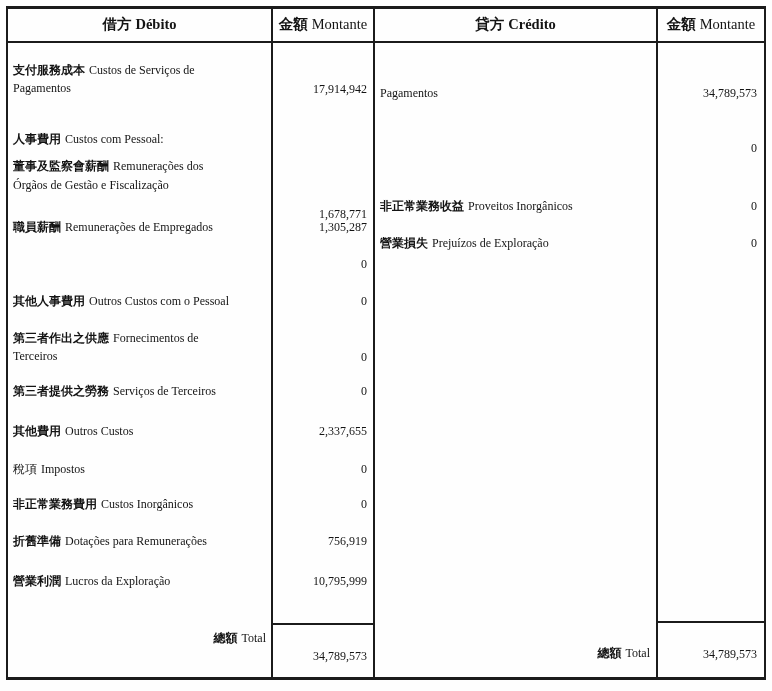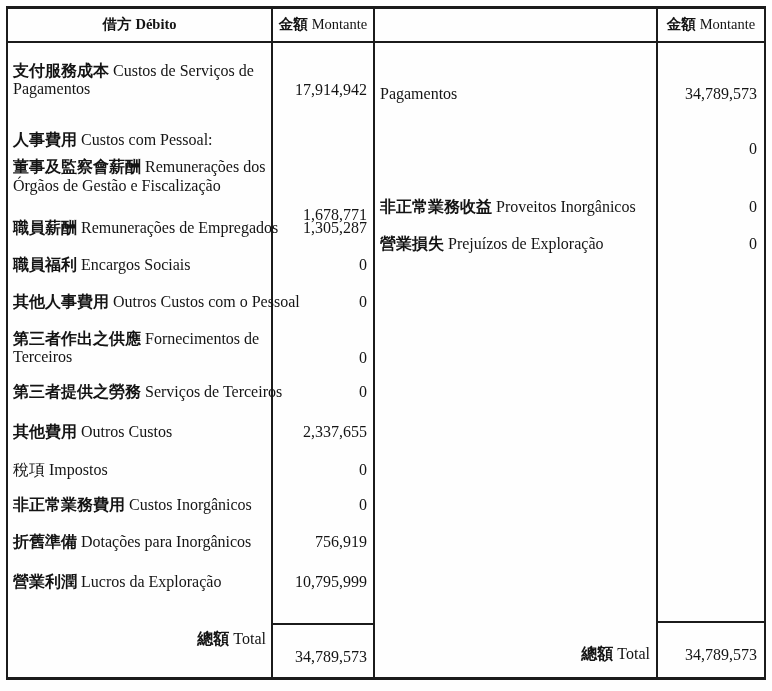--- a/index.html
+++ b/index.html
@@ -15,21 +15,21 @@
     font-family: "Liberation Serif", "DejaVu Serif", serif;
     color: #141414;
     overflow: hidden;
   }
   .line {
     position: absolute;
     background: #1b1b1b;
   }
   .txt {
     position: absolute;
-    font-size: 16px;
+    font-size: 12px;
     line-height: 17px;
     white-space: nowrap;
   }
   .hdr {
     font-size: 14.5px;
     text-align: center;
   }
   .zh { font-weight: bold; font-family: Liberation Serif, serif; }
   .pt { font-weight: normal; }
   .pt-gap { margin-left: 4px; }
@@ -55,20 +55,23 @@
   <div class="line" style="left:656px; top:6px; width:2px; height:674px;"></div>
   <div class="line" style="left:273px; top:623px; width:100px; height:2px;"></div>
   <div class="line" style="left:658px; top:621px; width:106px; height:2px;"></div>
 
   <div class="txt hdr" style="left:8px; top:16px; width:263px;">
     <span class="zh">借方</span><span class="zh pt-gap">Débito</span>
   </div>
   <div class="txt hdr" style="left:273px; top:16px; width:100px;">
     <span class="zh">金額</span><span class="pt pt-gap">Montante</span>
   </div>
+  <div class="txt hdr" style="left:375px; top:16px; width:281px;">
+    <span class="zh">貸方</span><span class="zh pt-gap">Crédito</span>
+  </div>
   <div class="txt hdr" style="left:658px; top:16px; width:106px;">
     <span class="zh">金額</span><span class="pt pt-gap">Montante</span>
   </div>
 
   <div class="txt" style="left:13px; top:62px;">
     <span class="zh">支付服務成本</span><span class="pt pt-gap">Custos de Serviços de</span>
   </div>
   <div class="txt pt" style="left:13px; top:80px;">Pagamentos</div>
   <div class="txt amt" style="left:275px; top:81px; width:92px;">17,914,942</div>
 
@@ -80,23 +83,20 @@
     <span class="zh">人事費用</span><span class="pt pt-gap">Custos com Pessoal:</span>
   </div>
   <div class="txt pt" style="left:13px; top:177px;">Órgãos de Gestão e Fiscalização</div>
   <div class="txt amt" style="left:275px; top:178px; width:92px;margin-top:28px;">1,678,771</div>
 
   <div class="txt" style="left:13px; top:219px;">
     <span class="zh">職員薪酬</span><span class="pt pt-gap">Remunerações de Empregados</span>
   </div>
   <div class="txt amt" style="left:275px; top:219px; width:92px;">1,305,287</div>
 
-  <div class="txt" style="left:13px; top:256px;">
-    <span class="zh">職員福利</span><span class="pt pt-gap">Encargos Sociais</span>
-  </div>
   <div class="txt amt" style="left:275px; top:256px; width:92px;">0</div>
 
   <div class="txt" style="left:13px; top:293px;">
     <span class="zh">其他人事費用</span><span class="pt pt-gap">Outros Custos com o Pessoal</span>
   </div>
   <div class="txt amt" style="left:275px; top:293px; width:92px;">0</div>
 
   <div class="txt" style="left:13px; top:330px;">
     <span class="zh">第三者作出之供應</span><span class="pt pt-gap">Fornecimentos de</span>
   </div>
@@ -117,21 +117,21 @@
     <span class="zh">稅項</span><span class="pt pt-gap">Impostos</span>
   </div>
   <div class="txt amt" style="left:275px; top:461px; width:92px;">0</div>
 
   <div class="txt" style="left:13px; top:496px;">
     <span class="zh">非正常業務費用</span><span class="pt pt-gap">Custos Inorgânicos</span>
   </div>
   <div class="txt amt" style="left:275px; top:496px; width:92px;">0</div>
 
   <div class="txt" style="left:13px; top:533px;">
-    <span class="zh">折舊準備</span><span class="pt pt-gap">Dotações para Inorgânicos</span>
+    <span class="zh">折舊準備</span><span class="pt pt-gap">Dotações para Remunerações</span>
   </div>
   <div class="txt amt" style="left:275px; top:533px; width:92px;">756,919</div>
 
   <div class="txt" style="left:13px; top:573px;">
     <span class="zh">營業利潤</span><span class="pt pt-gap">Lucros da Exploração</span>
   </div>
   <div class="txt amt" style="left:275px; top:573px; width:92px;text-align:right;">10,795,999</div>
 
   <div class="txt right-align" style="left:13px; top:630px; width:253px;">
     <span class="zh">總額</span><span class="pt pt-gap">Total</span>

